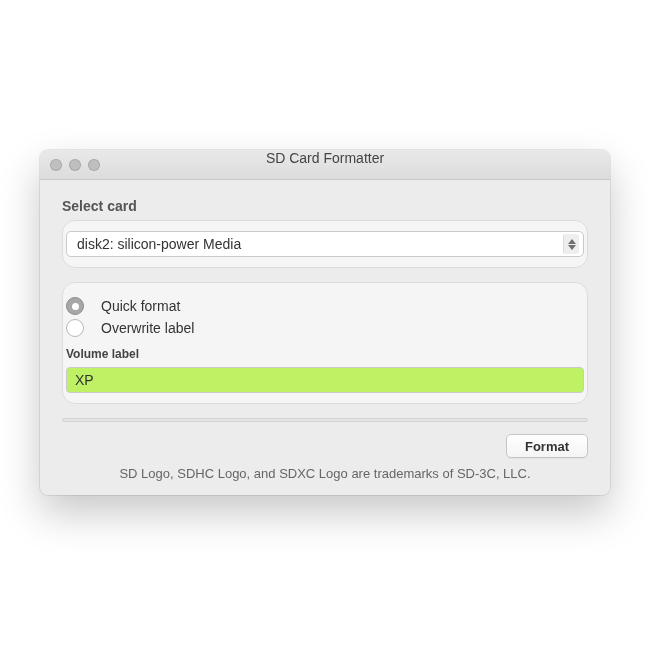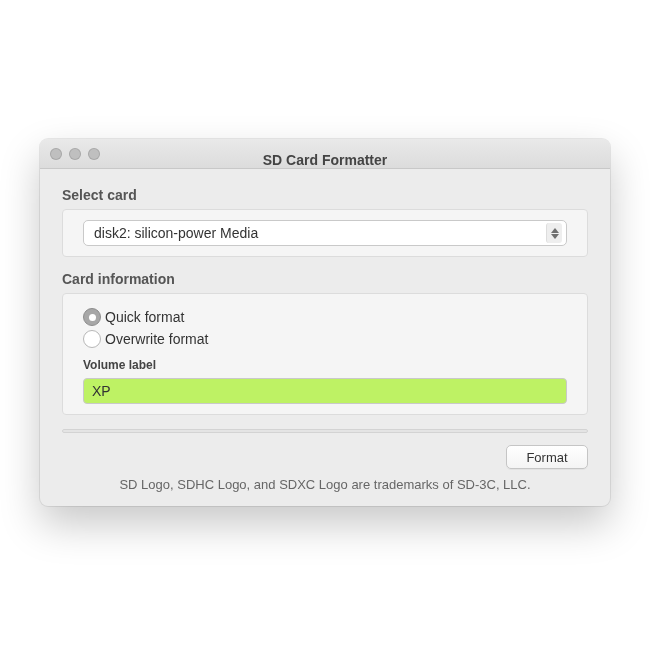--- a/index.html
+++ b/index.html
@@ -20,23 +20,22 @@
     border-radius: 8px;
     box-shadow: 0 18px 40px rgba(0,0,0,0.22), 0 0 0 1px rgba(0,0,0,0.08);
     overflow: hidden;
   }
   .titlebar {
     position: relative;
     height: 30px;
     background: linear-gradient(#e9e9e9, #dcdcdc);
     border-bottom: 1px solid #c8c8c8;
     display: flex;
-    align-items: flex-end;
+    align-items: flex-start;
     justify-content: center;
-    font-weight: bold;
   }
   .traffic {
     position: absolute;
     left: 10px;
     top: 50%;
     transform: translateY(-50%);
     display: flex;
     gap: 7px;
   }
   .traffic span {
@@ -49,22 +48,22 @@
   .body { padding: 18px 22px 14px 22px; }
   .section-label {
     font-size: 14px;
     color: #555;
     margin-bottom: 6px;
     font-weight: bold;
   }
   .panel {
     background: #f5f5f5;
     border: 1px solid #dcdcdc;
-    border-radius: 4px;
-    padding: 10px 20px;
+    border-radius: 13px;
+    padding: 10px 3px;
     margin-bottom: 14px;
   }
   .select {
     display: flex;
     align-items: center;
     background: #fff;
     border: 1px solid #c9c9c9;
     border-radius: 5px;
     height: 26px;
     padding: 0 4px 0 10px;
@@ -88,21 +87,21 @@
     row-gap: 10px;
     align-items: center;
     padding: 4px 0;
   }
   .info-label { color: #444; }
   .info-value { color: #333; }
   .sd-logo { grid-row: 1 / span 2; grid-column: 3; justify-self: end; }
   .radio-row {
     display: flex;
     align-items: center;
-    gap: 4px;
+    gap: 17px;
     margin: 4px 0;
     font-size: 14px;
   }
   .radio {
     width: 18px; height: 18px;
     border-radius: 50%;
     background: #fff;
     border: 1px solid #b7b7b7;
     display: flex;
     align-items: center; justify-content: center;
@@ -152,20 +151,21 @@
     height: 24px;
     background: linear-gradient(#fff, #f4f4f4);
     border: 1px solid #c5c5c5;
     border-radius: 5px;
     font-size: 13px;
     color: #333;
     display: flex;
     align-items: center;
     justify-content: center;
     box-shadow: 0 1px 0 rgba(0,0,0,0.04);
+    font-weight: bold;
   }
   .trademark {
     text-align: center;
     font-size: 13px;
     color: #666;
   }
 </style>
 </head>
 <body>
 
@@ -189,30 +189,29 @@
           <svg width="8" height="5" viewBox="0 0 8 5">
               <path d="M0 5 L4 0 L8 5 Z" fill="#6f6f6f"></path>
             </svg>
           <svg width="8" height="5" viewBox="0 0 8 5">
               <path d="M0 0 L4 5 L8 0 Z" fill="#6f6f6f"></path>
             </svg>
         </span>
       </div>
     </div>
 
-    <div class="section-label">Card information</div>
 
     <div class="panel">
       <div class="radio-row">
         <span class="radio selected"></span>
         <span>Quick format</span>
       </div>
       <div class="radio-row">
         <span class="radio"></span>
-        <span>Overwrite format</span>
+        <span>Overwrite label</span>
       </div>
       <div class="subheading">Volume label</div>
       <div class="text-input">
         <span>XP</span>
       </div>
     </div>
 
     <div class="hr"></div>
 
     <div class="footer-row">

